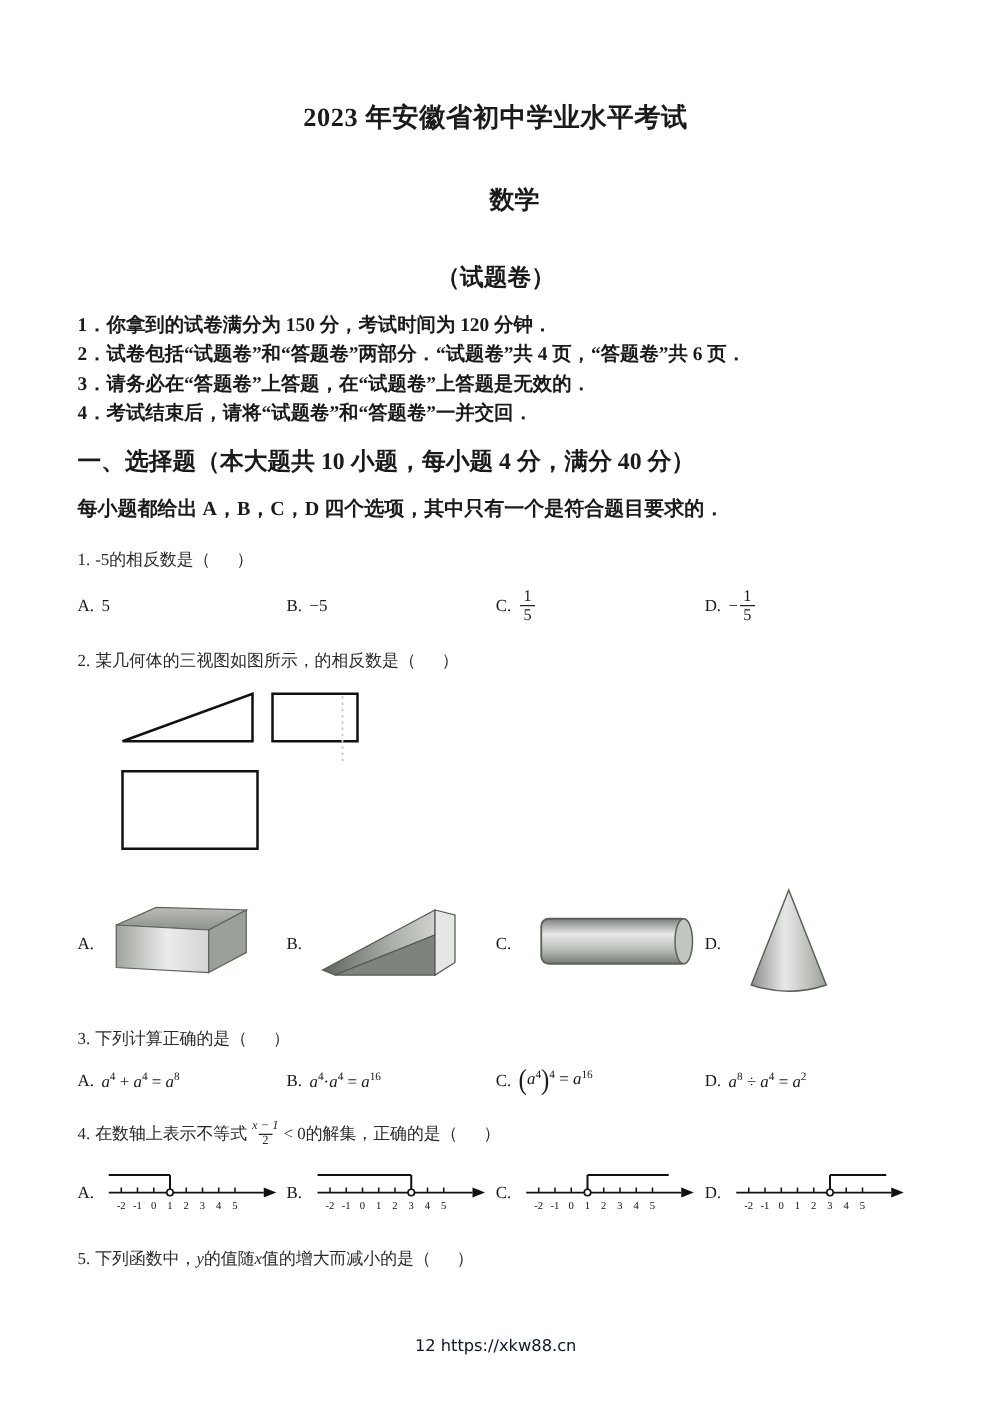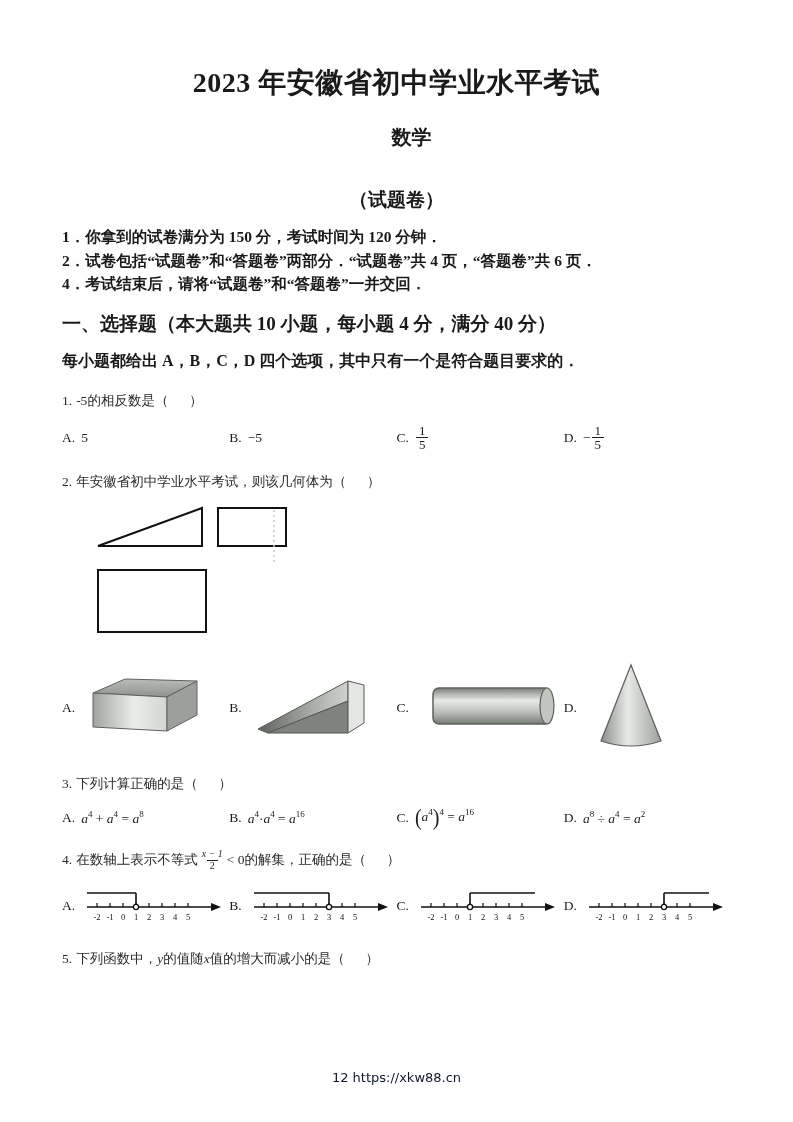--- a/index.html
+++ b/index.html
@@ -16,24 +16,24 @@
     overflow: hidden;
   }
   .page {
     position: absolute;
     inset: 0;
     padding: 0;
   }
   
   .title-block { text-align: center; }
   .doc-title {
-    font-size: 28px;
+    font-size: 21px;
     font-weight: bold;
     letter-spacing: 0.5px;
-    margin: 0;
+    margin: 16px;
     padding-top: 66px;
     line-height: 1.2;
   }
   .doc-subject {
     font-size: 20px;
     font-weight: bold;
     margin: 0;
     padding-top: 25px;
     line-height: 1.2;
     padding-left: 30px;
@@ -172,20 +172,21 @@
   <div class="title-block">
     <div class="doc-title">2023 年安徽省初中学业水平考试</div>
     <div class="doc-subject">数学</div>
     <div class="doc-kind">（试题卷）</div>
   </div>
 
   <div class="content">
 
     <div class="notice-item">1．你拿到的试卷满分为 150 分，考试时间为 120 分钟．</div>
     <div class="notice-item">2．试卷包括“试题卷”和“答题卷”两部分．“试题卷”共 4 页，“答题卷”共 6 页．</div>
+    <div class="notice-item">3．请务必在“答题卷”上答题，在“试题卷”上答题是无效的．</div>
     <div class="notice-item">4．考试结束后，请将“试题卷”和“答题卷”一并交回．</div>
 
     <div class="section-head">一、选择题（本大题共 10 小题，每小题 4 分，满分 40 分）</div>
     <div class="section-sub">每小题都给出 A，B，C，D 四个选项，其中只有一个是符合题目要求的．</div>
 
     <div class="question">
       <div class="q-stem">
         <span class="q-num">1.</span>
         <span>-5</span>
         <span>的相反数是（</span>
@@ -215,21 +216,21 @@
         <span class="frac">
           <span class="num">1</span>
           <span class="den">5</span>
         </span>
       </div>
     </div>
 
     <div class="question">
       <div class="q-stem">
         <span class="q-num">2.</span>
-        <span>年安徽省初中学业水平考试，则该几何体为（</span>
+        <span>某几何体的三视图如图所示，的相反数是（</span>
         <span class="paren">&nbsp;&nbsp;</span>
         <span>）</span>
       </div>
     </div>
 
     <div class="threeview">
       <svg width="280" height="150" viewBox="0 0 280 150">
 
         <polygon points="8,48 112,10 112,48" fill="none" stroke="#111" stroke-width="2"></polygon>
 

